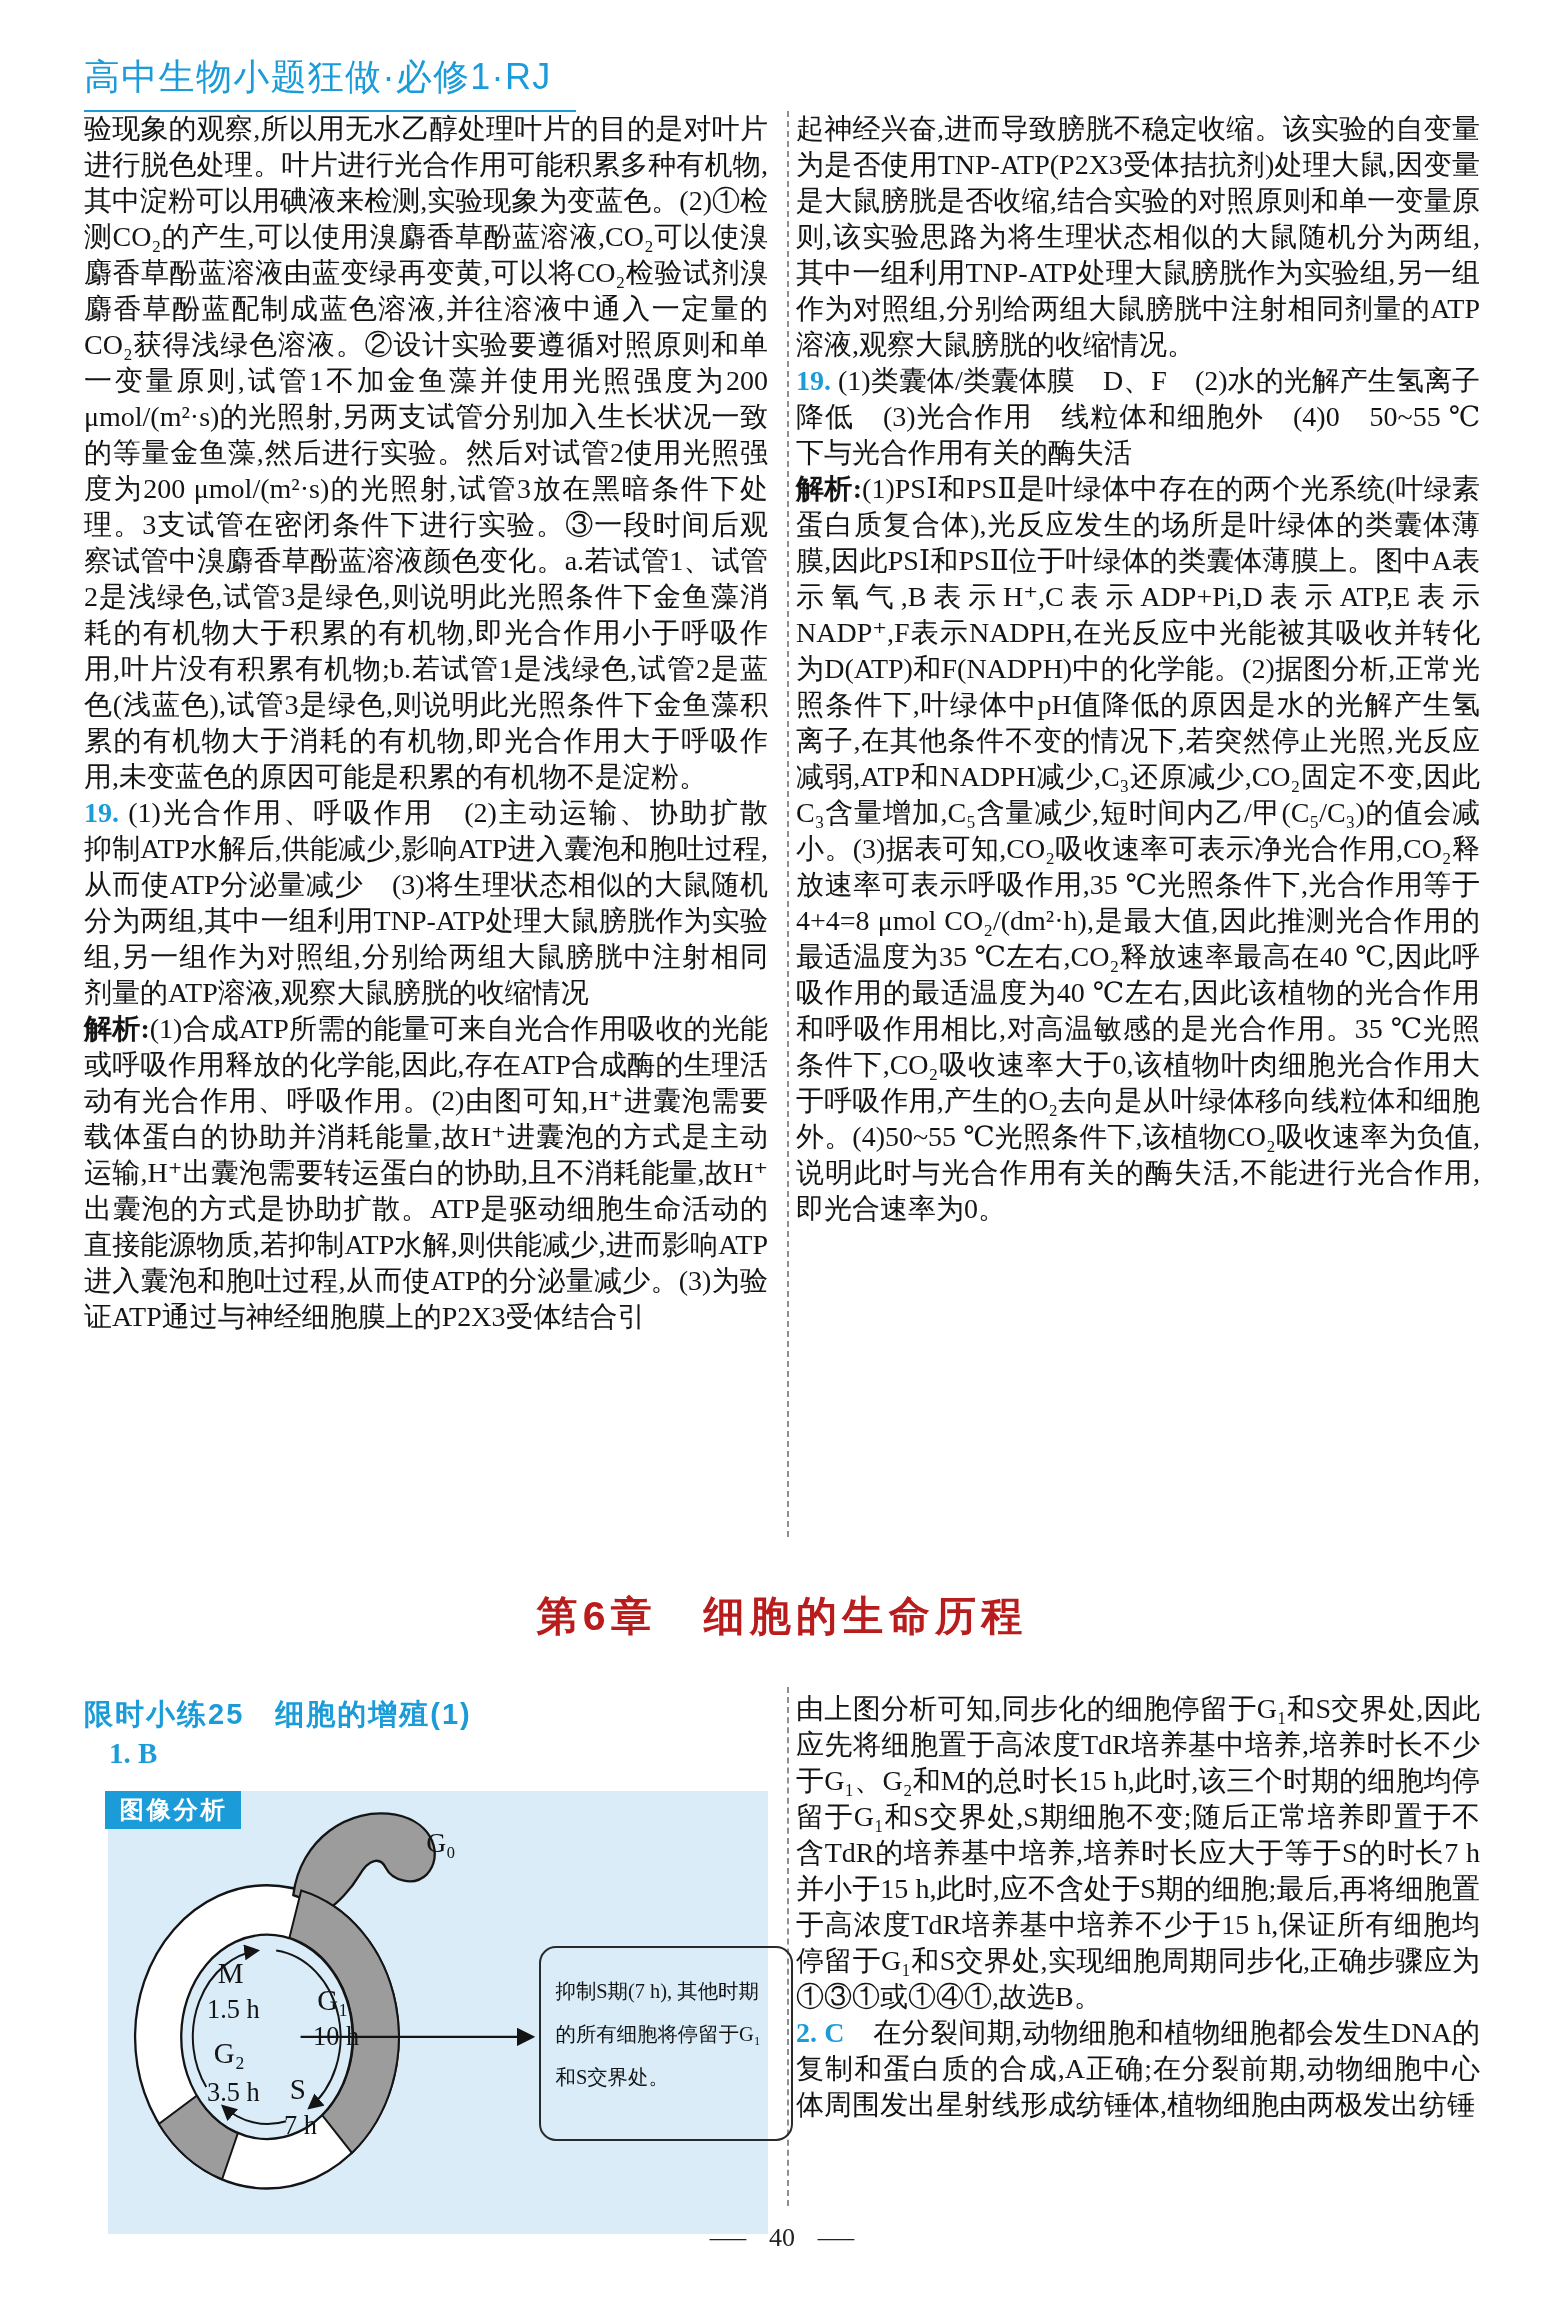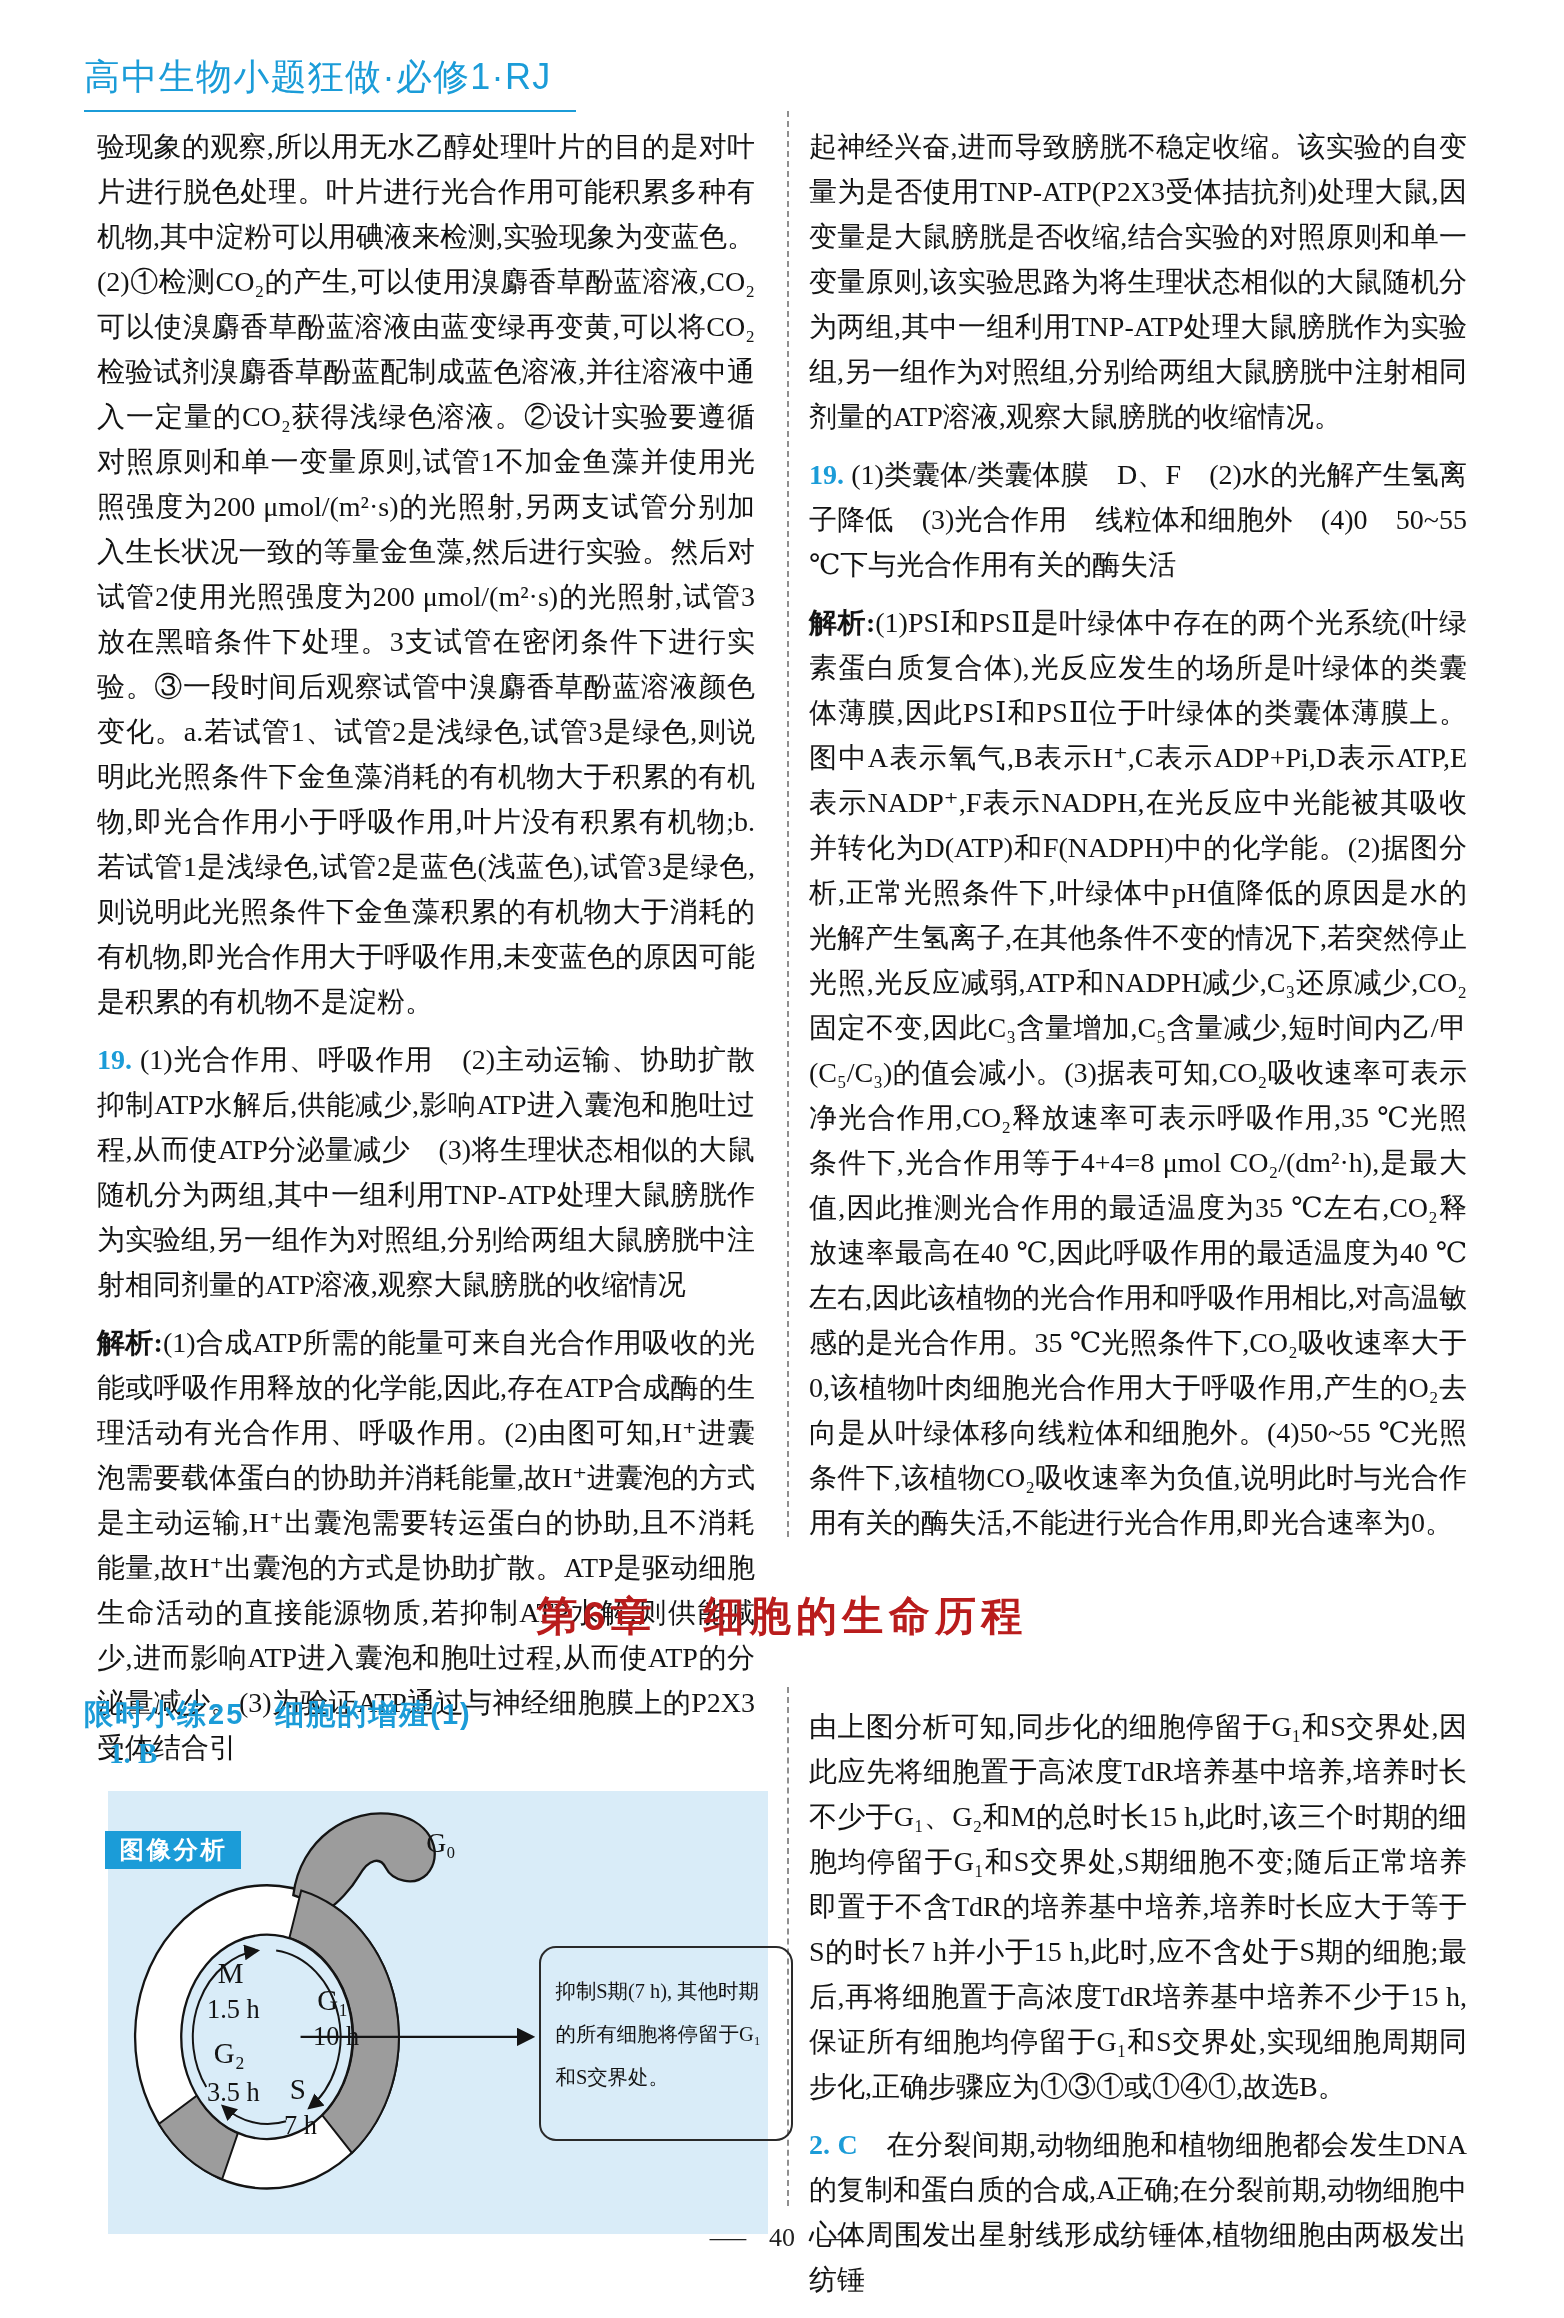--- a/index.html
+++ b/index.html
@@ -23,21 +23,21 @@
   
   .divider{position:absolute;left:787px;border-left:2px dashed #8f8f8f;width:0;}
   .divider-top{top:111px;height:1426px;}
   .divider-bottom{top:1687px;height:519px;}
   
   .col{position:absolute;width:684px;}
   .col-left-top{left:84px;top:111px;}
   .col-right-top{left:796px;top:111px;}
   .col-right-bottom{left:796px;top:1691px;}
   .body{
-    margin:13px;font-size:28px;line-height:45px;
+    margin:0;font-size:28px;line-height:36px;
     text-align:justify;text-justify:inter-ideograph;
   }
   .num{color:#1b9cd8;font-weight:bold;}
   .lbl{font-weight:bold;}
   
   .chapter{
     position:absolute;left:0;top:1589px;width:1564px;margin:0;
     text-align:center;font-family:"Liberation Sans","DejaVu Sans",sans-serif;
     font-size:41px;font-weight:bold;color:#b91c1c;letter-spacing:5.3px;
   }
@@ -53,21 +53,21 @@
   
   .panel{
     position:absolute;left:108px;top:1791px;width:660px;height:443px;
     background:#d9ecf8;
   }
   .panel-label{
     position:absolute;left:-2.6px;top:0;width:136px;height:38px;
     background:#1b9cd8;color:#ffffff;
     font-family:"Liberation Sans","DejaVu Sans",sans-serif;
     font-size:24.4px;font-weight:bold;letter-spacing:2.6px;
-    display:flex;align-items:center;justify-content:center;margin-top:40px;
+    display:flex;align-items:center;justify-content:center;
   }
   .diagram-svg{position:absolute;left:0;top:0;}
   .callout{
     position:absolute;left:431px;top:155px;width:254px;height:195px;
     border:2px solid #2a2a2a;border-radius:17px;
     box-sizing:border-box;padding:22.4px 12px 0 14.5px;
     font-size:20.4px;line-height:43px;color:#141414;
   }
   .callout div{white-space:nowrap;}
   

